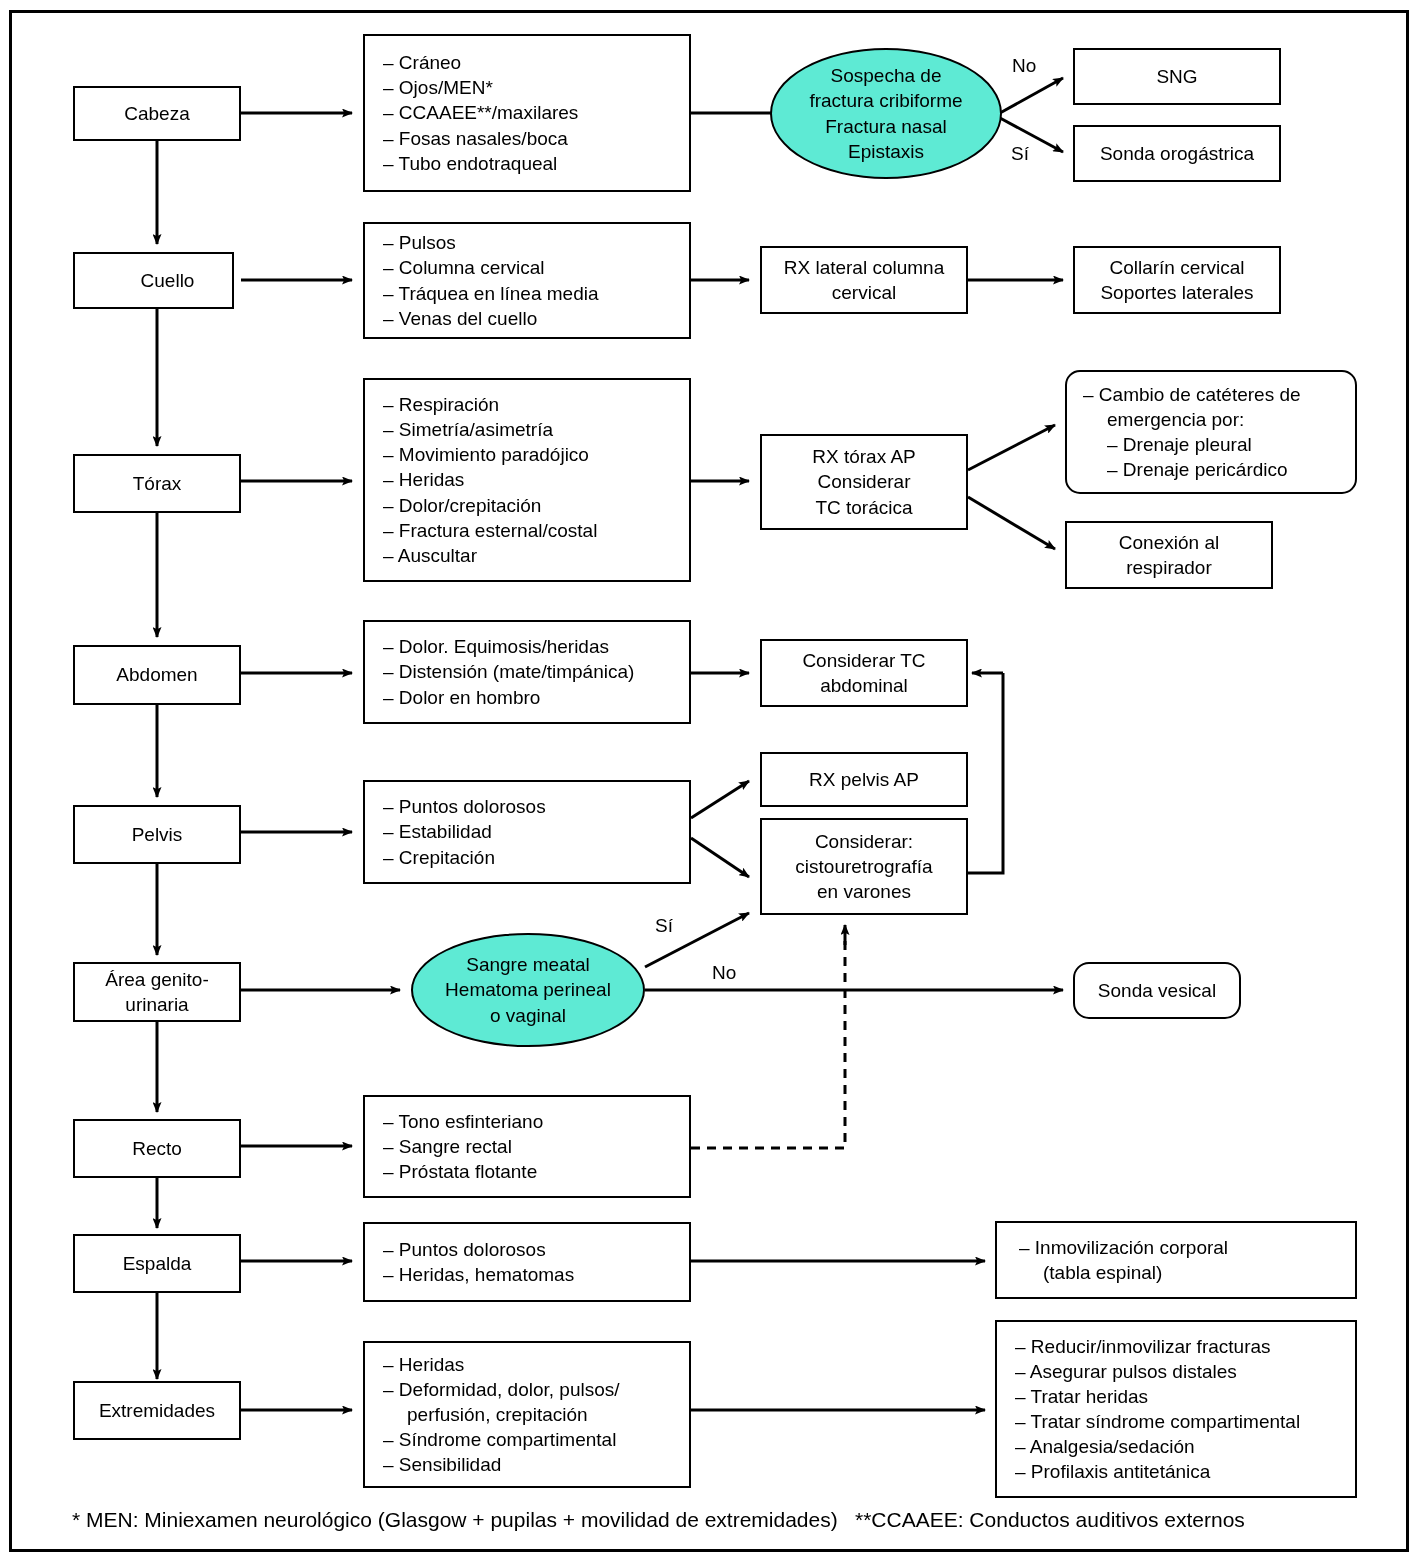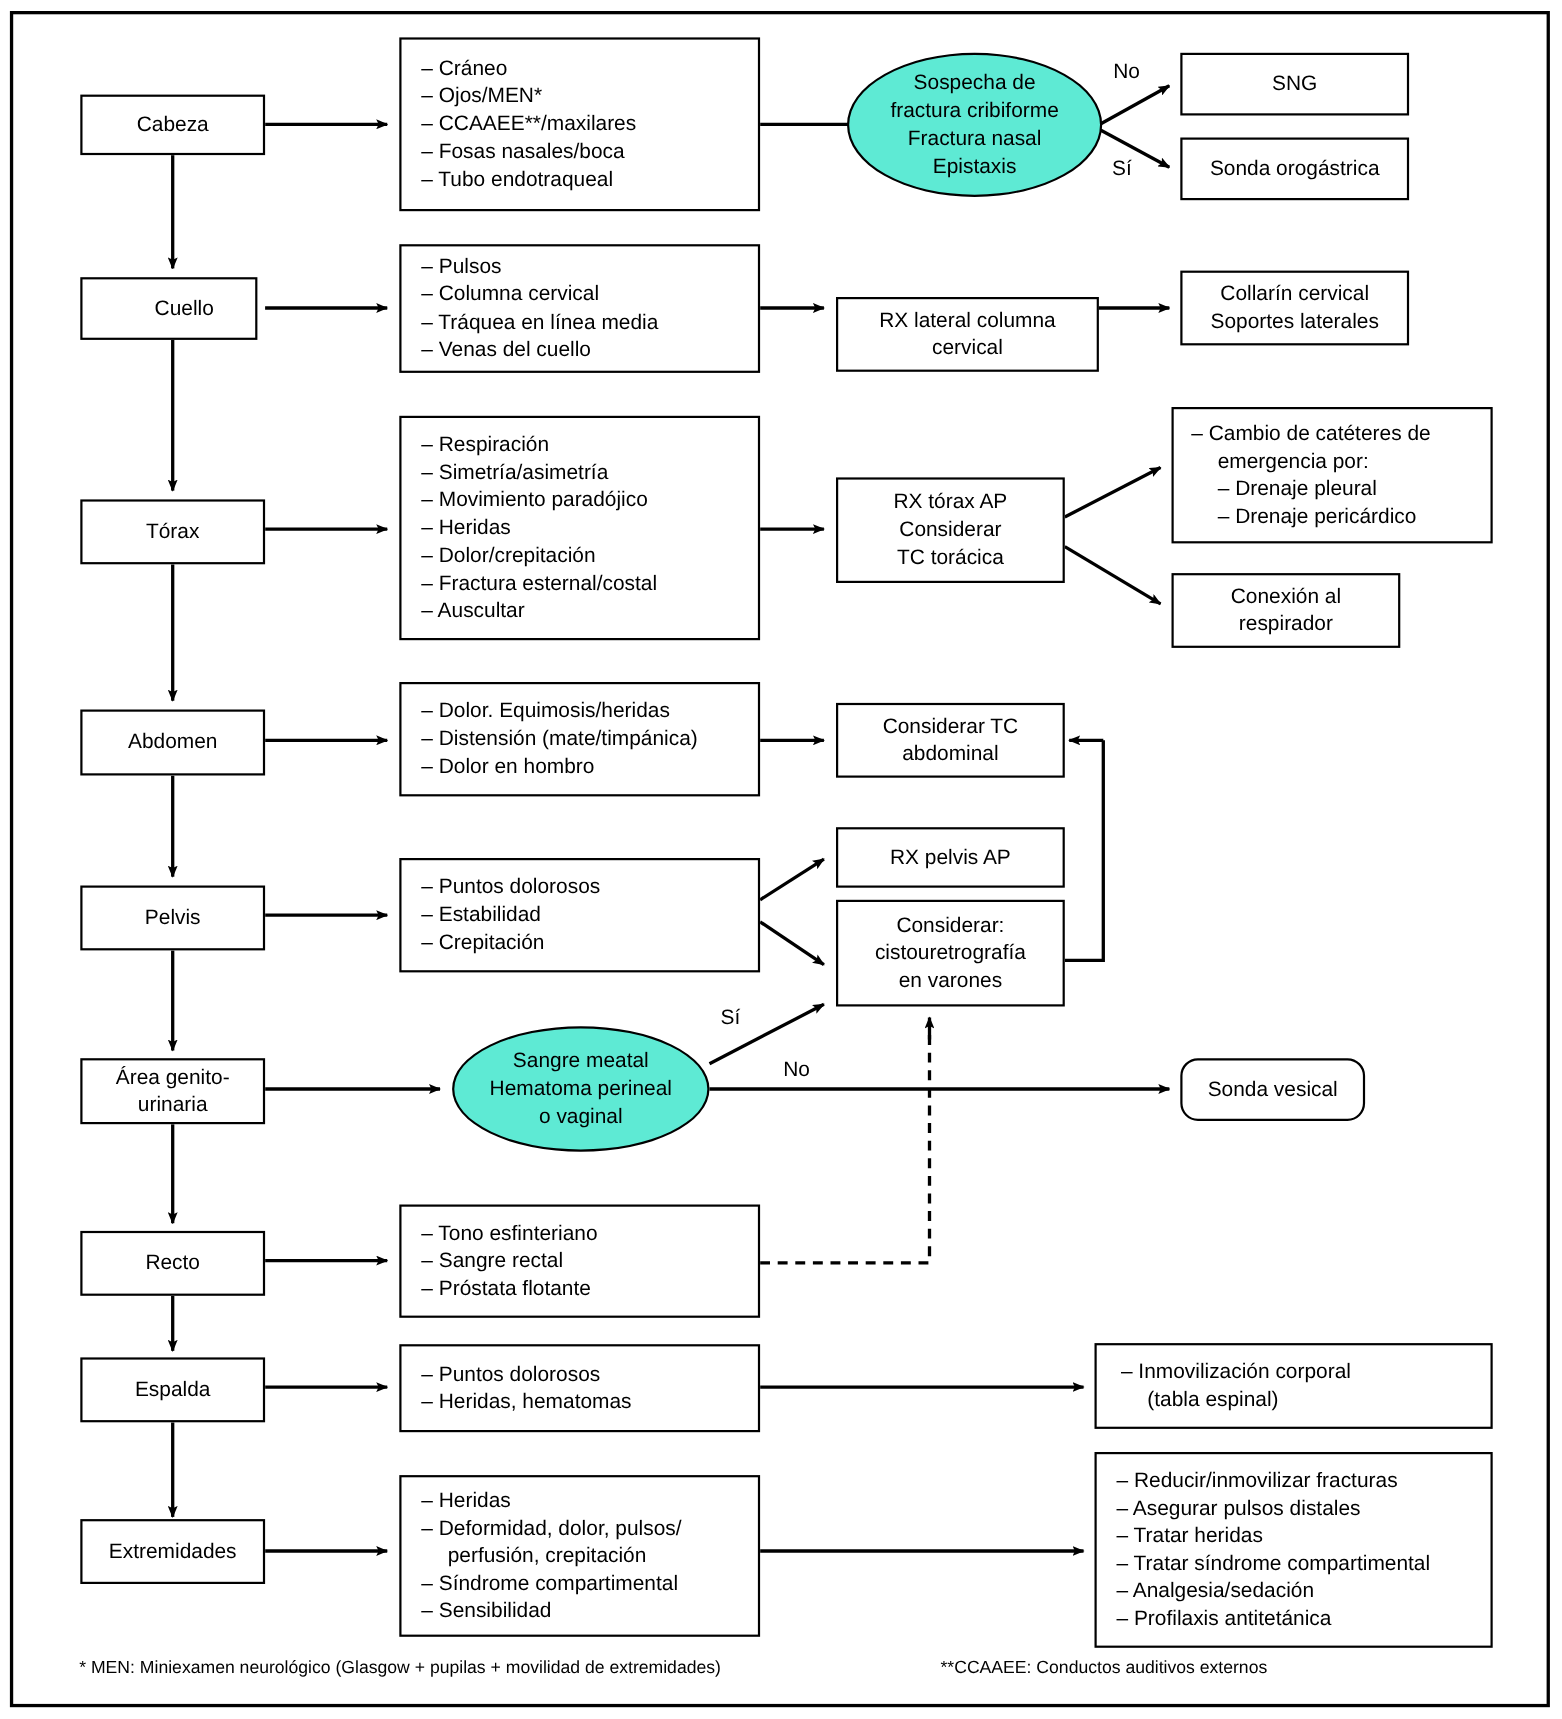--- a/index.html
+++ b/index.html
@@ -69,21 +69,21 @@
     color: #000;
   }
   .edge-label {
     position: absolute;
     font-size: 19px;
     color: #000;
     white-space: nowrap;
   }
   .footnote {
     position: absolute;
-    font-size: 16px;
+    font-size: 21px;
     color: #000;
     white-space: pre;
   }
   .li {
     display: block;
     white-space: pre;
   }
   .indent { padding-left: 24px; }
 </style>
 </head>
@@ -261,37 +261,37 @@
   <div class="edge-label" style="left:712px;top:962px;">No</div>
 
   <div class="box center" style="left:1073px;top:48px;width:208px;height:57px;">
     <span class="line">SNG</span>
   </div>
 
   <div class="box center" style="left:1073px;top:125px;width:208px;height:57px;">
     <span class="line">Sonda orogástrica</span>
   </div>
 
-  <div class="box center" style="left:760px;top:246px;width:239px;height:68px;margin-top:24px;">
+  <div class="box center" style="left:760px;top:246px;width:208px;height:68px;">
     <span class="line">RX lateral columna</span>
     <span class="line">cervical</span>
   </div>
 
   <div class="box center" style="left:1073px;top:246px;width:208px;height:68px;">
     <span class="line">Collarín cervical</span>
     <span class="line">Soportes laterales</span>
   </div>
 
   <div class="box center" style="left:760px;top:434px;width:208px;height:96px;">
     <span class="line">RX tórax AP</span>
     <span class="line">Considerar</span>
     <span class="line">TC torácica</span>
   </div>
 
-  <div class="box listbox" style="left:1065px;top:370px;width:292px;height:124px;padding-left:16px;">
+  <div class="box listbox" style="left:1065px;top:370px;width:292px;height:124px;padding-left:16px;border-radius:15px;">
     <span class="li">– Cambio de catéteres de</span>
     <span class="li indent">emergencia por:</span>
     <span class="li indent">– Drenaje pleural</span>
     <span class="li indent">– Drenaje pericárdico</span>
   </div>
 
   <div class="box center" style="left:1065px;top:521px;width:208px;height:68px;">
     <span class="line">Conexión al</span>
     <span class="line">respirador</span>
   </div>

